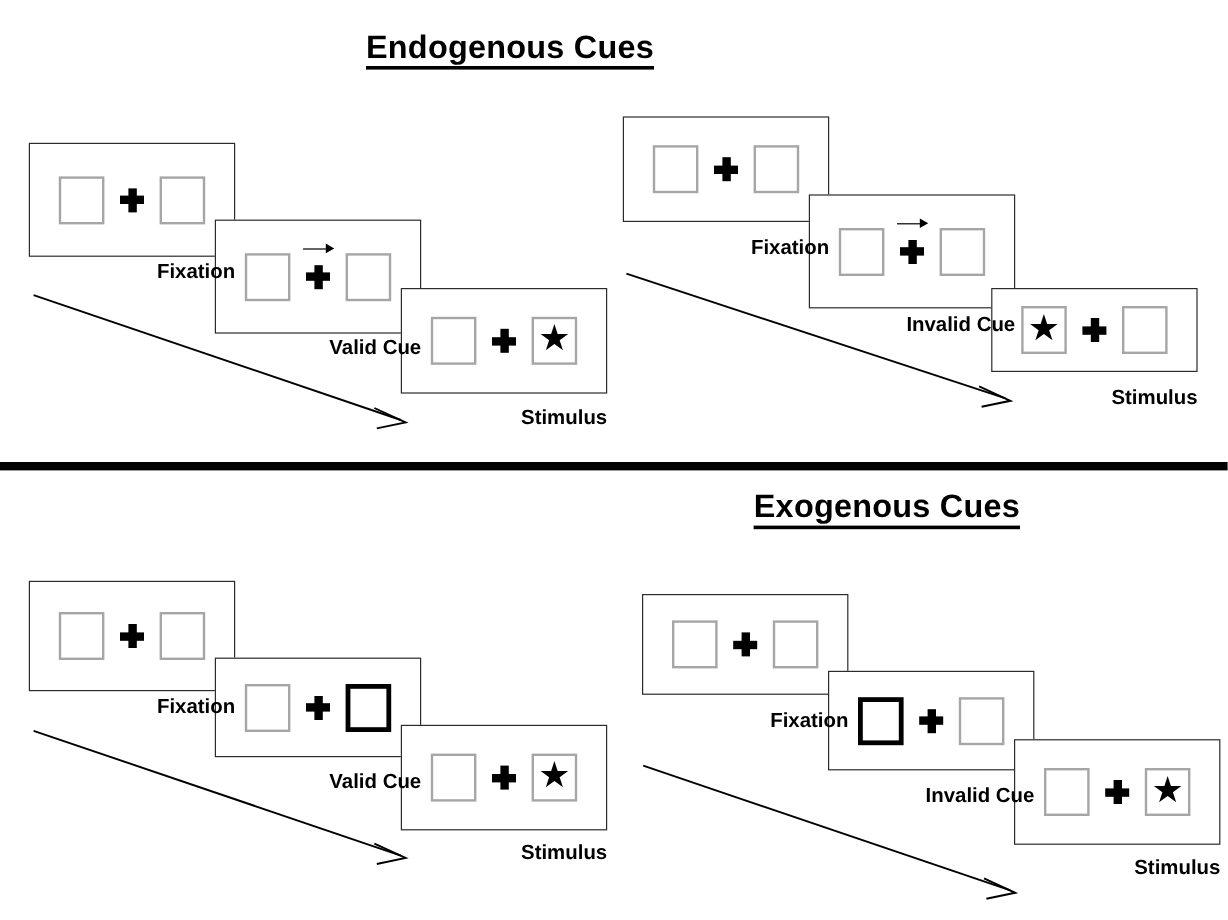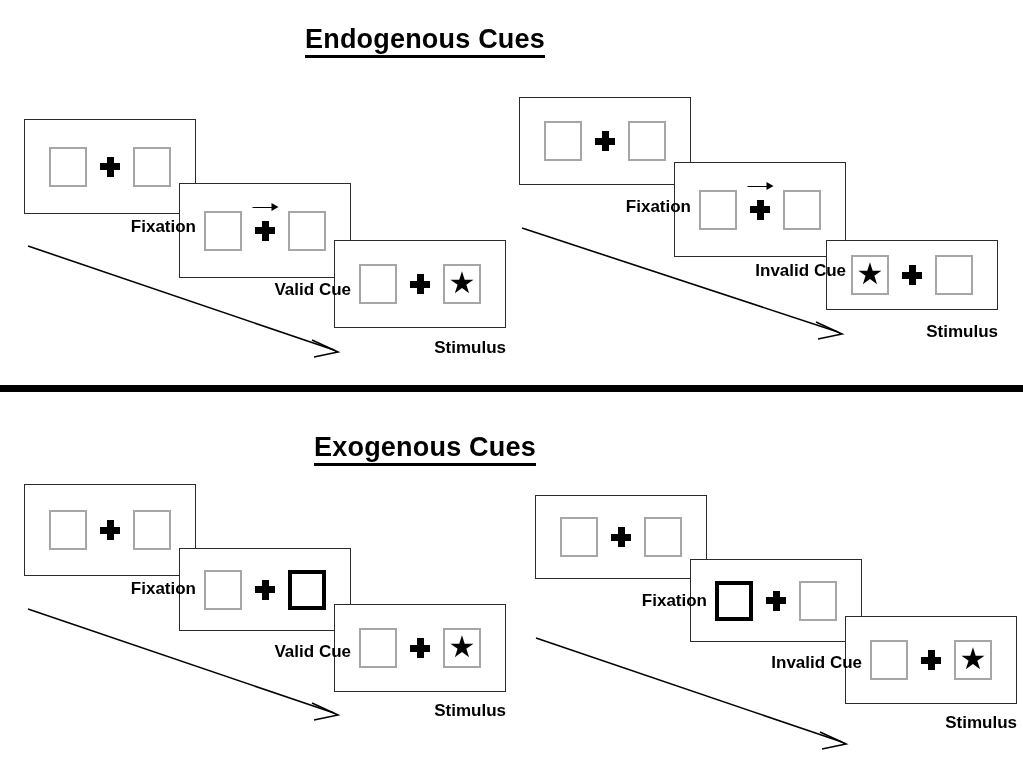--- a/index.html
+++ b/index.html
@@ -233,21 +233,21 @@
     <div class="plus-wrap">
       <div class="plus"></div>
     </div>
     <div class="box"></div>
   </div>
 </div>
 <div class="caption" style="left:826px; top:322px; width:172px;">Stimulus</div>
 
 <div class="divider" style="top:385px;"></div>
 
-<div class="section-title" style="top:432px;">
+<div class="section-title" style="top:407px;text-align:right;">
   <span>Exogenous Cues</span>
 </div>
 
 <svg class="time-arrow" style="left:22px; top:603px; width:330px; height:125px;" viewBox="0 0 330 125">
   <line x1="6" y1="6" x2="312" y2="110" stroke="#000000" stroke-width="1.6"></line>
   <polyline points="290,100 316,112 292,117" fill="none" stroke="#000000" stroke-width="1.6"></polyline>
 </svg>
 
 <div class="frame" style="left:24px; top:484px; width:172px; height:92px;">
   <div class="frame-inner">

